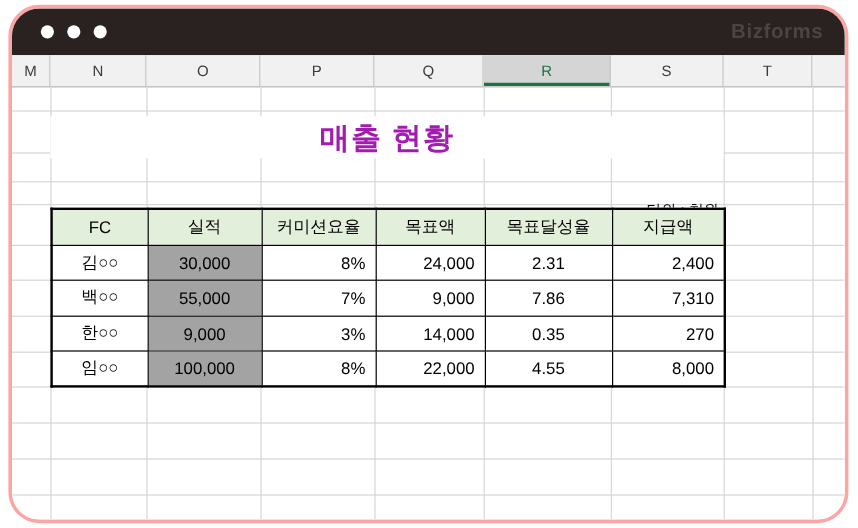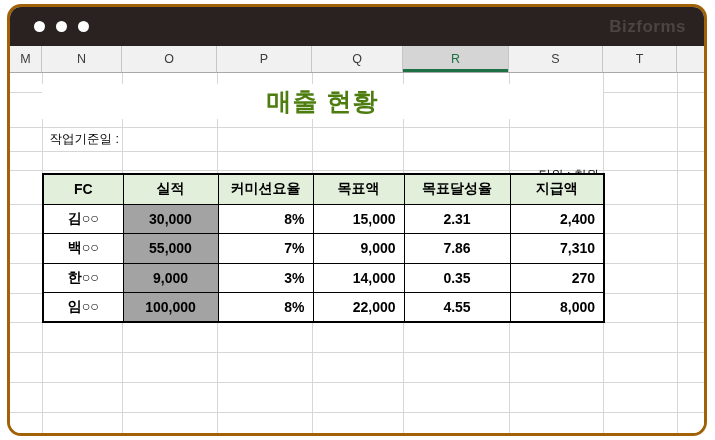--- a/index.html
+++ b/index.html
@@ -2,21 +2,21 @@
 <html><head>
 <meta charset="utf-8">
 <style>
   * { margin:0; padding:0; box-sizing:border-box; }
   html,body { width:715px; height:440px; background:#ffffff;
               font-family:"Liberation Sans", sans-serif; }
   body { position:relative; overflow:hidden; }
 
   .window {
     position:absolute; left:7px; top:4px; width:700px; height:432px;
-    border:3px solid #a16207; border-radius:14px; background:#ffffff;
+    border:3px solid #fca5a5; border-radius:26px; background:#ffffff;
     overflow:hidden; display:flex; flex-direction:column;
   }
 
   
   .titlebar {
     height:39px; background:#2a2220; flex:0 0 auto;
     display:flex; align-items:center;
   }
   .dots { display:flex; gap:11px; margin-left:24px; }
   .dot { width:11px; height:11px; border-radius:50%; background:#ffffff; }
@@ -44,22 +44,22 @@
   .colcell.filler { border-right:none; }
 
   
   .sheet { position:relative; flex:1 1 auto; background:#ffffff; overflow:hidden; }
   .vline { position:absolute; top:0; width:1px; height:100%; background:#d6d6d6; z-index:1; }
   .hline { position:absolute; left:0; height:1px; width:100%; background:#d6d6d6; z-index:1; }
 
   .cellbox { position:absolute; z-index:2; display:flex; align-items:center; }
 
   .title-cell {
-    left:32px; top:11px; width:561px; height:35px; background:#ffffff;
-    justify-content:center; font-size:25px; font-weight:bold; color:#4d7c0f;
+    left:32px; top:24px; width:561px; height:35px; background:#ffffff;
+    justify-content:center; font-size:25px; font-weight:bold; color:#a21caf;
     letter-spacing:1px;
   }
   .date-label {
     left:32px; top:54px; width:80px; height:24px;
     justify-content:flex-end; padding-right:3px; font-size:12.5px; color:#000;
   }
   .date-value {
     left:112px; top:54px; width:95px; height:24px;
     justify-content:center; font-size:13px; color:#000;
   }
@@ -75,21 +75,21 @@
     border:2px solid #000; background:#ffffff;
     font-size:14px; color:#000;
   }
   table.sales col.c0 { width:80px; }
   table.sales col.c1 { width:95px; }
   table.sales col.c2 { width:95px; }
   table.sales col.c3 { width:91px; }
   table.sales col.c4 { width:106px; }
   table.sales col.c5 { width:94px; }
   table.sales th, table.sales td {
-    border:1px solid #000; font-weight:bold; overflow:hidden; white-space:nowrap;margin-left:34px;
+    border:1px solid #000; font-weight:normal; overflow:hidden; white-space:nowrap;margin-left:34px;
   }
   table.sales thead tr { height:30px; }
   table.sales tbody tr { height:29.5px; }
   table.sales th { background:#e2efda; text-align:center; }
   td.a-center { text-align:center; }
   td.a-right  { text-align:right; padding-right:8px; }
   td.perf     { background:#a3a3a3; text-align:center; }
 </style>
 </head>
 <body>
@@ -137,21 +137,20 @@
       <div class="hline" style="top:190px"></div>
       <div class="hline" style="top:220px"></div>
       <div class="hline" style="top:249px"></div>
       <div class="hline" style="top:279px"></div>
       <div class="hline" style="top:309px"></div>
       <div class="hline" style="top:339px"></div>
     </div>
 
     <div class="cellbox title-cell">매출 현황</div>
 
-    <div class="cellbox date-label">작업기준일 :</div>
 
     <div class="cellbox unit-label">단위 : 천원</div>
 
     <table class="sales">
       <colgroup>
         <col class="c0">
           <col class="c1">
           <col class="c2">
           <col class="c3">
           <col class="c4">
@@ -165,21 +164,21 @@
           <th>목표액</th>
           <th>목표달성율</th>
           <th>지급액</th>
         </tr>
       </thead>
       <tbody>
         <tr>
           <td class="a-center">김○○</td>
           <td class="perf">30,000</td>
           <td class="a-right">8%</td>
-          <td class="a-right">15,000</td>
+          <td class="a-right">24,000</td>
           <td class="a-center">2.31</td>
           <td class="a-right">2,400</td>
         </tr>
         <tr>
           <td class="a-center">백○○</td>
           <td class="perf">55,000</td>
           <td class="a-right">7%</td>
           <td class="a-right">9,000</td>
           <td class="a-center">7.86</td>
           <td class="a-right">7,310</td>

